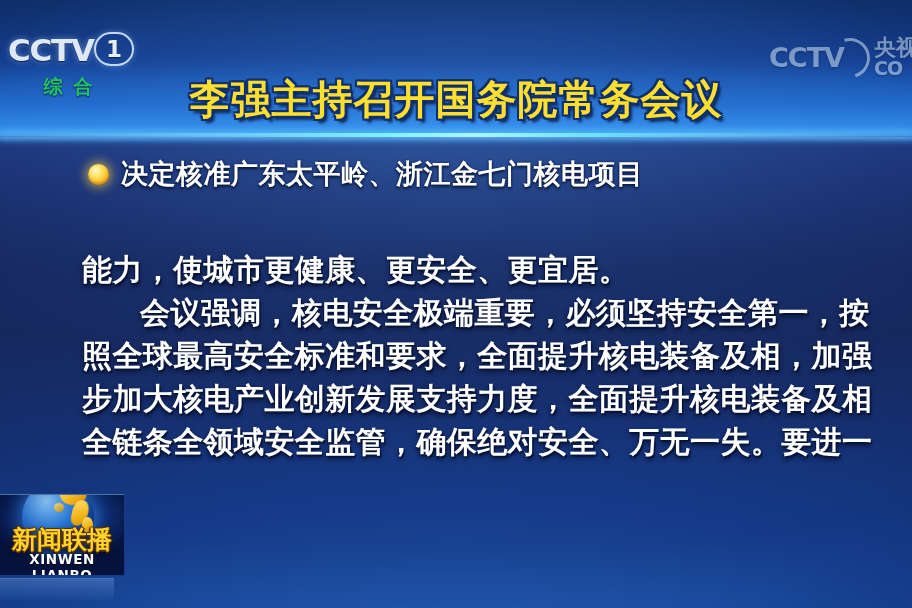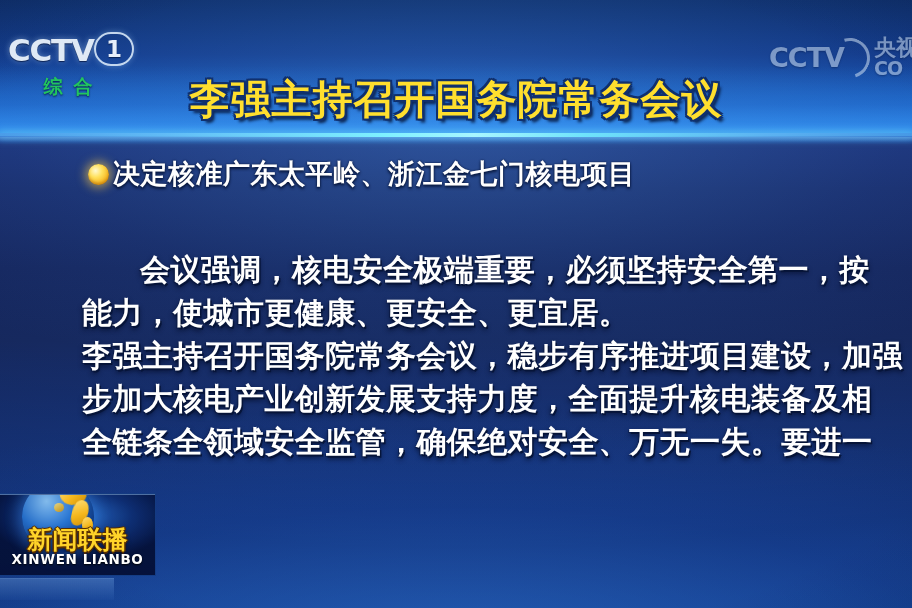--- a/index.html
+++ b/index.html
@@ -181,21 +181,21 @@
        2px 0 0 #10306e, -2px 0 0 #10306e, 0 2px 0 #10306e, 0 -2px 0 #10306e,
        2px 2px 0 #10306e, -2px 2px 0 #10306e, 2px -2px 0 #10306e, -2px -2px 0 #10306e,
        3px 4px 3px rgba(5,20,55,0.85);
     white-space: nowrap;
   }
 
   
   .subhead {
     position: absolute;
     left: 88px; top: 156px;
-    display: flex; align-items: center; gap: 4px;
+    display: flex; align-items: center; gap: 12px;
   }
   .bullet {
     width: 21px; height: 21px; border-radius: 50%;
     background: radial-gradient(circle at 36% 32%, #fff9cf 0%, #ffe15c 34%, #f7b722 68%, #d98c0a 100%);
     box-shadow: 0 0 10px 3px rgba(255,205,70,0.55), inset 0 -2px 3px rgba(150,85,0,0.45);
     flex: none;
   }
   .subhead-text {
     font-size: 27px;
     font-weight: 700;
@@ -229,21 +229,20 @@
   .xw-logo {
     position: absolute;
     left: 0px; top: 494px;
     width: 124px; height: 80px;
     overflow: hidden;
     border-top: 1px solid rgba(140,190,245,0.55);
     background:
       radial-gradient(60% 55% at 52% 26%, rgba(40,110,205,0.95) 0%, rgba(14,48,120,0.9) 55%, rgba(5,18,60,0.98) 100%),
       linear-gradient(180deg, #071840 0%, #0a2255 55%, #061636 100%);
     box-shadow: 0 0 0 1px rgba(20,60,130,0.8);
-    padding-left: 31px;
   }
   .xw-globe {
     position: absolute;
     left: 22px; top: -14px;
     width: 72px; height: 72px;
     border-radius: 50%;
     background:
       radial-gradient(circle at 34% 28%, rgba(150,210,255,0.85) 0%, rgba(40,120,215,0.85) 40%, rgba(10,45,115,0.95) 78%, rgba(4,18,55,1) 100%);
     box-shadow: 0 0 14px 4px rgba(60,140,235,0.45);
   }
@@ -323,23 +322,23 @@
   </div>
 
   <div class="headline">李强主持召开国务院常务会议</div>
 
   <div class="subhead">
     <span class="bullet"></span>
     <span class="subhead-text">决定核准广东太平岭、浙江金七门核电项目</span>
   </div>
 
   <div class="body-text">
+    <div class="body-line">能力，使城市更健康、更安全、更宜居。</div>
     <div class="body-line indent">会议强调，核电安全极端重要，必须坚持安全第一，按</div>
-    <div class="body-line">能力，使城市更健康、更安全、更宜居。</div>
-    <div class="body-line">李强主持召开国务院常务会议，稳步有序推进项目建设，加强</div>
+    <div class="body-line">照全球最高安全标准和要求，全面提升核电装备及相，加强</div>
     <div class="body-line">步加大核电产业创新发展支持力度，全面提升核电装备及相</div>
     <div class="body-line">全链条全领域安全监管，确保绝对安全、万无一失。要进一</div>
   </div>
 
   <div class="xw-logo">
     <div class="xw-globe">
       <span class="xw-land xw-l1"></span>
       <span class="xw-land xw-l2"></span>
       <span class="xw-land xw-l3"></span>
       <span class="xw-land xw-l4"></span>

